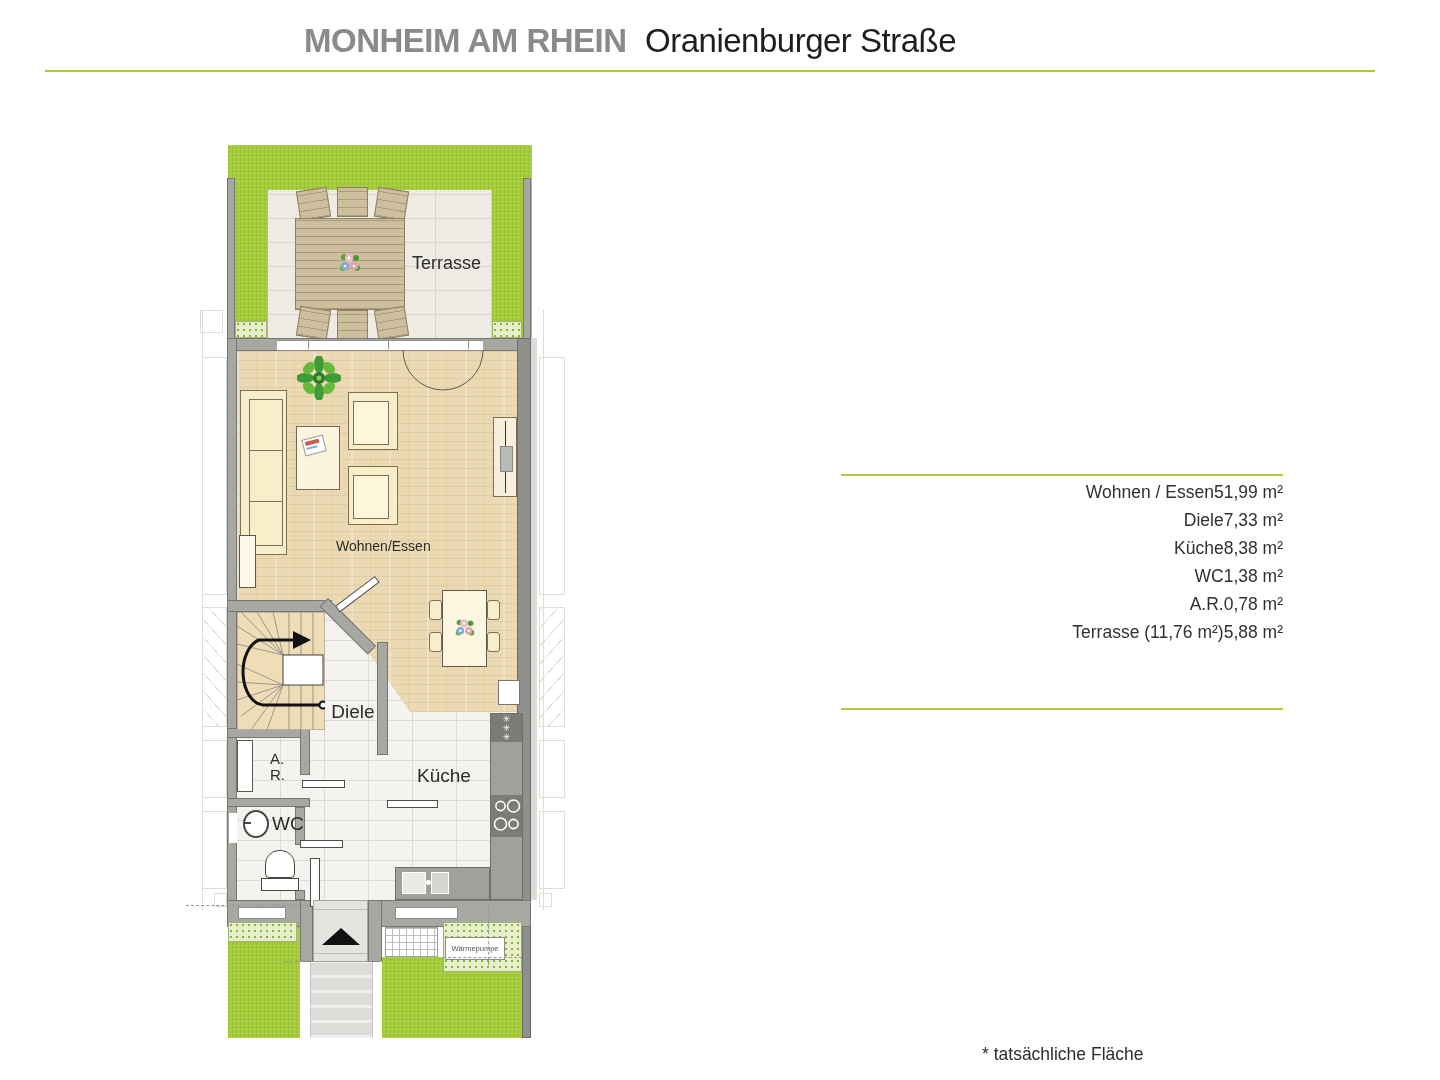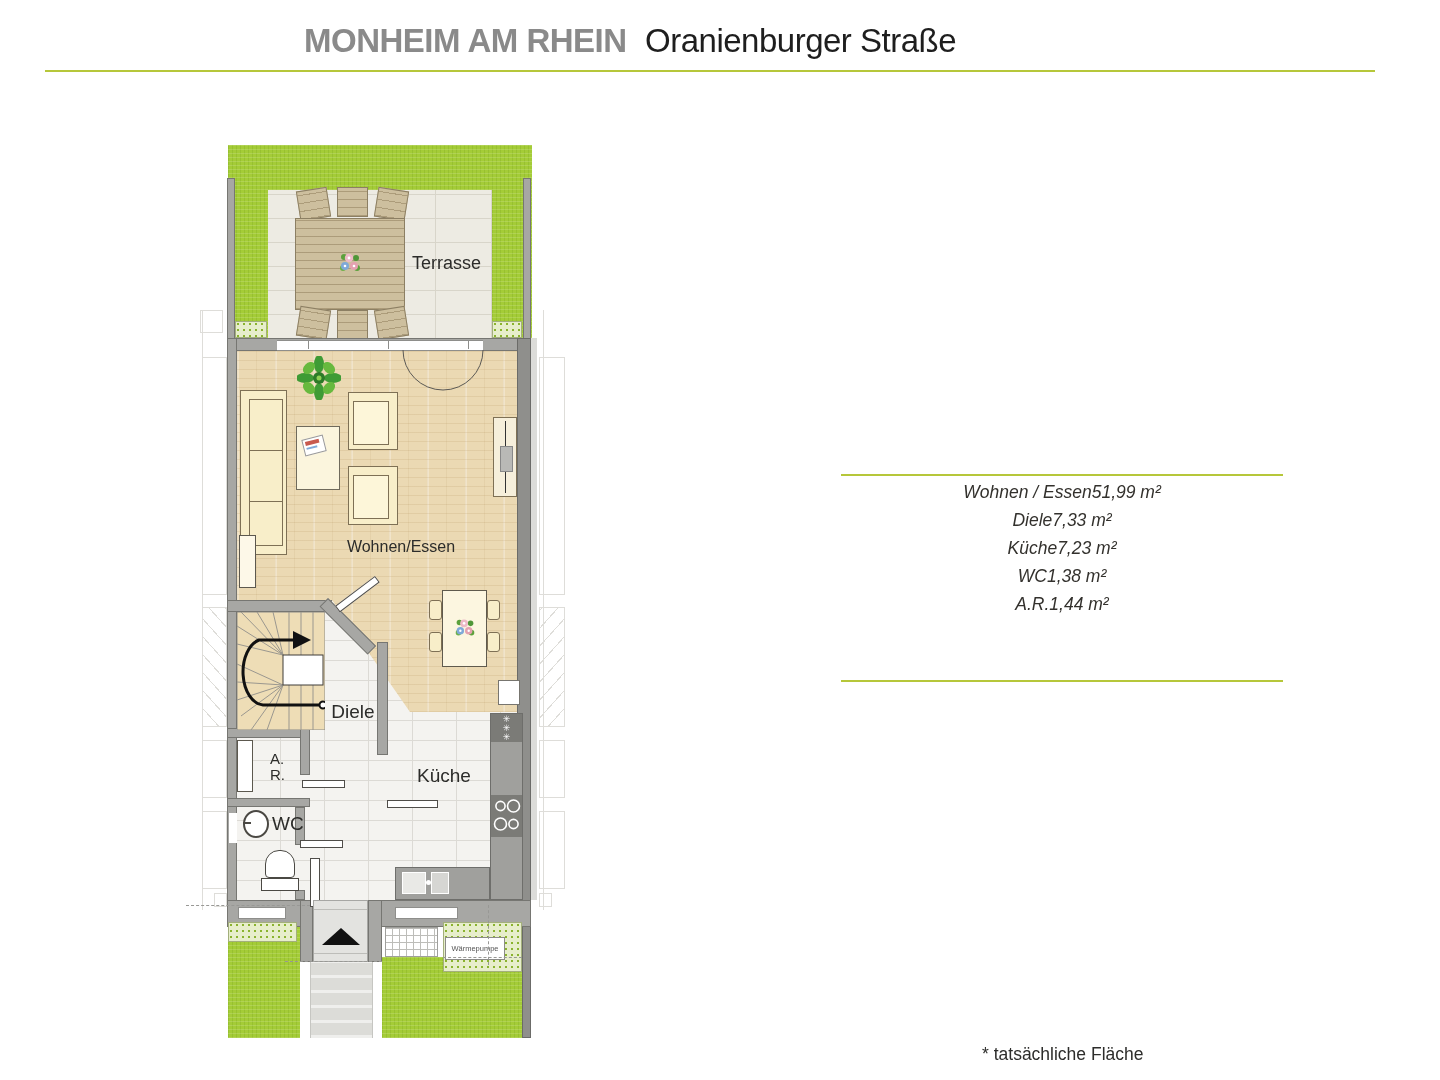--- a/index.html
+++ b/index.html
@@ -46,21 +46,21 @@
   .twood{background-color:#cdbf9e;
     background-image:repeating-linear-gradient(0deg,rgba(110,90,55,.35) 0 1px,transparent 1px 8px);
     border:1px solid #8c7f63;box-sizing:border-box;}
   .dash{border-top:1px dashed #989895;}
   .dashv{border-left:1px dashed #989895;}
 
   
   .atable{position:absolute;left:841px;top:468px;width:442px;font-size:17.5px;color:#33312d;}
   .atitle{font-size:16.5px;font-weight:700;color:#504e48;letter-spacing:.3px;}
   .aline{height:2px;background:#b6c73a;margin-top:6px;}
-  .trow{display:flex;justify-content:center;height:28px;align-items:center;font-style:italic;}
+  .trow{display:flex;justify-content:flex-end;height:28px;align-items:center;}
   .trows{margin-top:2px;}
   .atotal{display:flex;justify-content:space-between;font-weight:700;color:#3a3833;
           height:30px;align-items:center;}
   .gap{height:56px;}
 
   .footnote{position:absolute;font-size:17.5px;color:#2d2d2b;}
 </style>
 </head>
 <body>
 
@@ -285,50 +285,54 @@
       <span style="font-size:7.5px;color:#555;">Wärmepumpe</span>
     </div>
     <div class="abs" style="left:124px;top:817px;width:63px;height:76px;background:#dcdcd8;border-left:1px solid #c6c6c2;border-right:1px solid #c6c6c2;box-sizing:border-box;
          background-image:repeating-linear-gradient(0deg,rgba(255,255,255,.55) 0 3px,transparent 3px 15px);"></div>
 
     <div class="abs dash" style="left:0;top:760px;width:124px;height:0;"></div>
     <div class="abs dash" style="left:99px;top:816px;width:97px;height:0;"></div>
     <div class="abs dash" style="left:257px;top:812px;width:79px;height:0;"></div>
     <div class="abs dashv" style="left:302px;top:760px;width:0;height:60px;"></div>
 
-    <span class="plabel" style="left:150px;top:393px;width:130px;text-align:center;font-size:16px;">Wohnen/Essen</span>
+    <span class="plabel" style="left:150px;top:393px;width:130px;font-size:14px;">Wohnen/Essen</span>
     <span class="plabel" style="left:137px;top:556px;width:60px;text-align:center;font-size:19px;">Diele</span>
     <span class="plabel" style="left:84px;top:605px;font-size:15px;">A.</span>
     <span class="plabel" style="left:84px;top:621px;font-size:15px;">R.</span>
     <span class="plabel" style="left:86px;top:668px;font-size:19px;">WC</span>
     <span class="plabel" style="left:227px;top:620px;width:62px;text-align:center;font-size:19px;">Küche</span>
   </div>
 
   <div class="atable">
     <div class="aline"></div>
     <div class="trows">
       <div class="trow">
         <span>Wohnen / Essen</span>
         <span>51,99 m²</span>
       </div>
       <div class="trow">
         <span>Diele</span>
         <span>7,33 m²</span>
       </div>
       <div class="trow">
         <span>Küche</span>
-        <span>7,23 m²</span>
+        <span>8,38 m²</span>
       </div>
       <div class="trow">
         <span>WC</span>
         <span>1,38 m²</span>
       </div>
       <div class="trow">
         <span>A.R.</span>
-        <span>1,44 m²</span>
+        <span>0,78 m²</span>
+      </div>
+      <div class="trow">
+        <span>Terrasse (11,76 m²)</span>
+        <span>5,88 m²</span>
       </div>
     </div>
     <div class="gap"></div>
     <div class="aline"></div>
   </div>
 
   <div class="footnote" style="left:982px;top:1044px;">* tatsächliche Fläche</div>
 
 </div>
 

